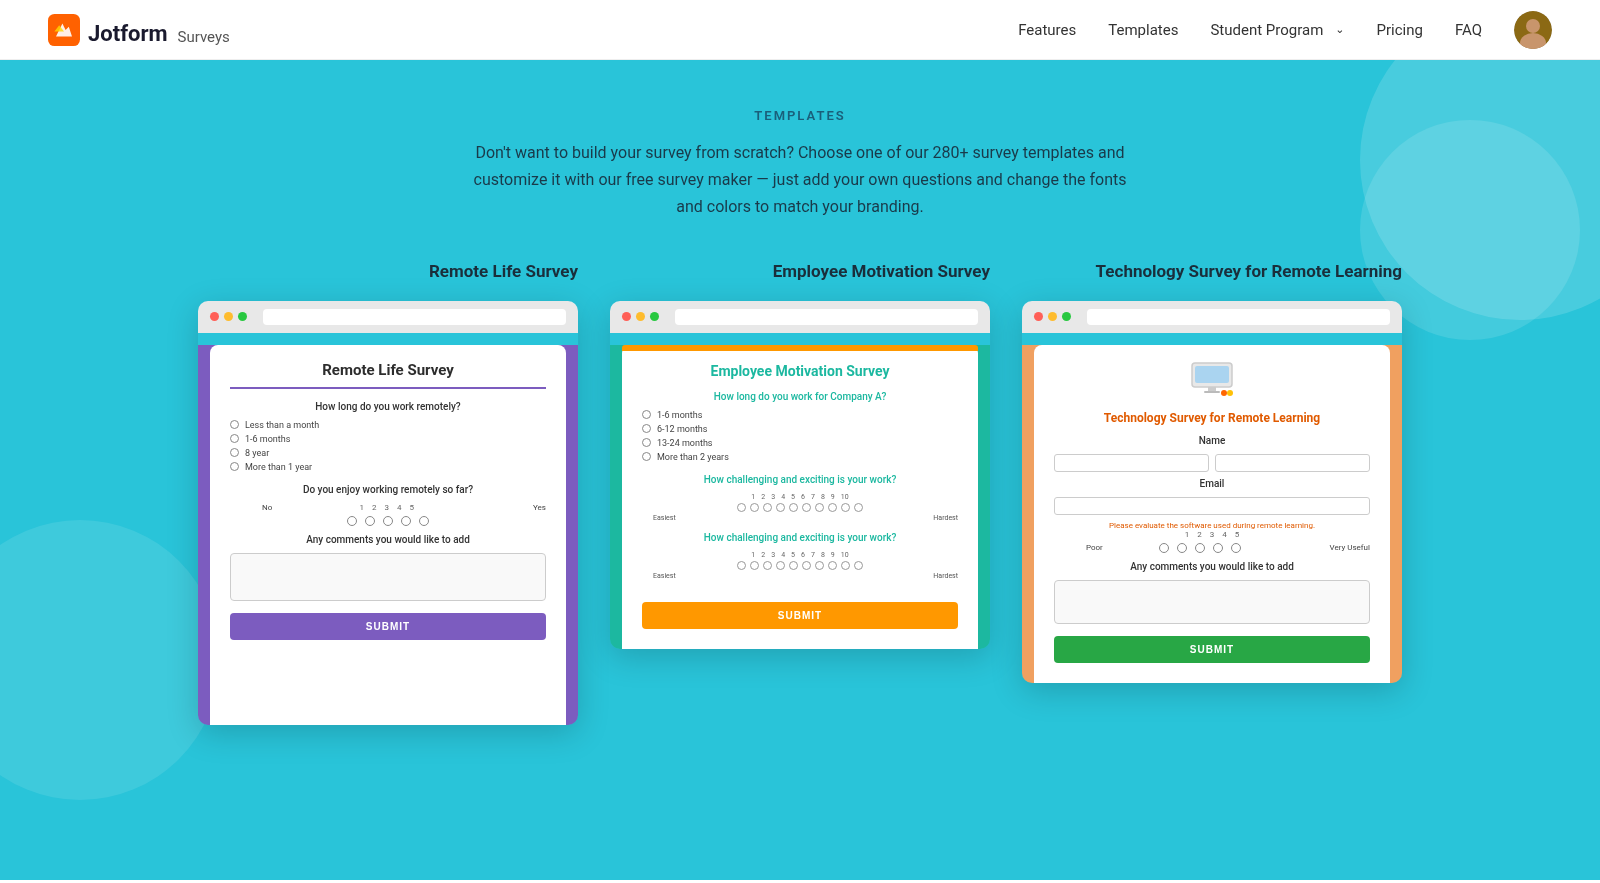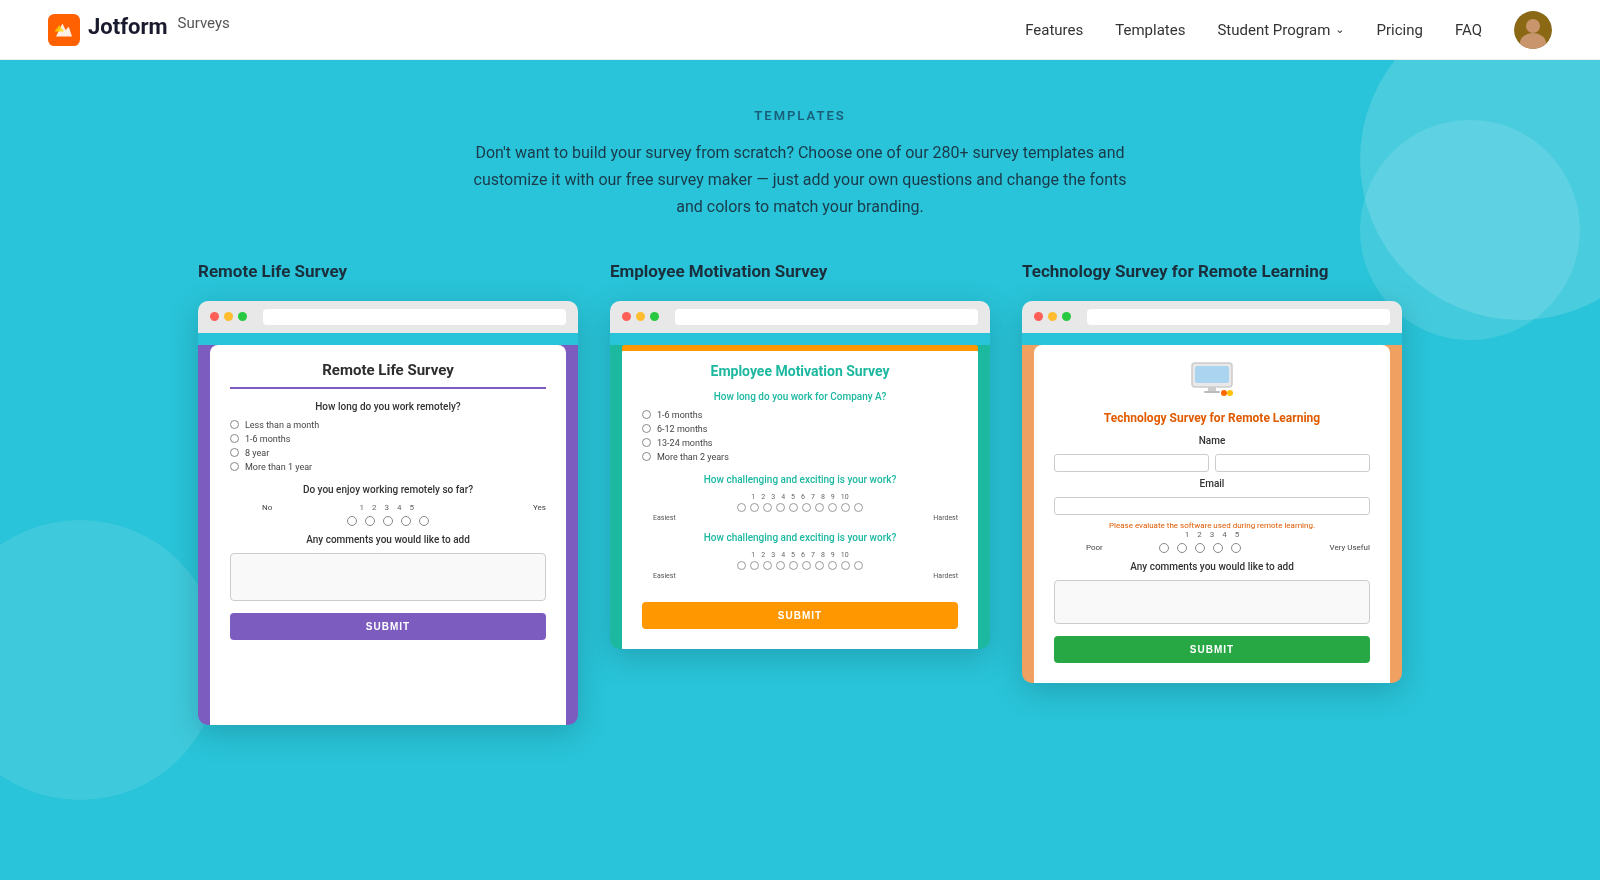--- a/index.html
+++ b/index.html
@@ -4,27 +4,27 @@
   <style>
     * { box-sizing: border-box; margin: 0; padding: 0; }
     body { font-family: -apple-system, BlinkMacSystemFont, 'Segoe UI', Roboto, sans-serif; background: #fff; overflow-x: hidden; }
 
     
     .navbar {
       display: flex; align-items: center; justify-content: space-between;
       padding: 0 48px; height: 60px; background: #fff;
       border-bottom: 1px solid #eee; position: relative; z-index: 10;
     }
-    .navbar-logo { display: flex; align-items: flex-start; gap: 8px; }
+    .navbar-logo { display: flex; align-items: flex-end; gap: 8px; }
     .logo-icon { width: 32px; height: 32px; }
     .logo-text { font-size: 22px; font-weight: 700; color: #1a1a2e; }
     .logo-sub { font-size: 15px; color: #555; margin-left: 2px; }
     .navbar-links { display: flex; align-items: center; gap: 32px; text-align: right; }
     .nav-link { font-size: 15px; color: #333; text-decoration: none; cursor: pointer; }
-    .nav-dropdown { display: flex; align-items: center; gap: 5px; font-size: 15px; color: #333; cursor: pointer; }
+    .nav-dropdown { display: flex; align-items: center; gap: 12px; font-size: 15px; color: #333; cursor: pointer; }
     .avatar { width: 38px; height: 38px; border-radius: 50%; background: #ccc; overflow: hidden; }
 
     
     .hero {
       background: #29c4d9;
       padding: 48px 48px 0;
       text-align: center;
       position: relative;
       overflow: hidden;
       min-height: 820px;
@@ -60,21 +60,21 @@
     
     .cards-section {
       position: relative; z-index: 2;
       padding: 0 48px;
     }
     .cards-row {
       display: flex; gap: 32px; justify-content: center;
       align-items: flex-start;
     }
     .card-col {
-      display: flex; flex-direction: column; align-items: flex-start;
+      display: flex; flex-direction: column; align-items: flex-end;
       flex: 1; max-width: 380px;
     }
     .card-title {
       font-size: 17px; font-weight: 700; color: #1a2e3b;
       margin-bottom: 20px; text-align: center;
     }
 
     
     .browser-mock {
       width: 100%; border-radius: 10px; overflow: hidden;

